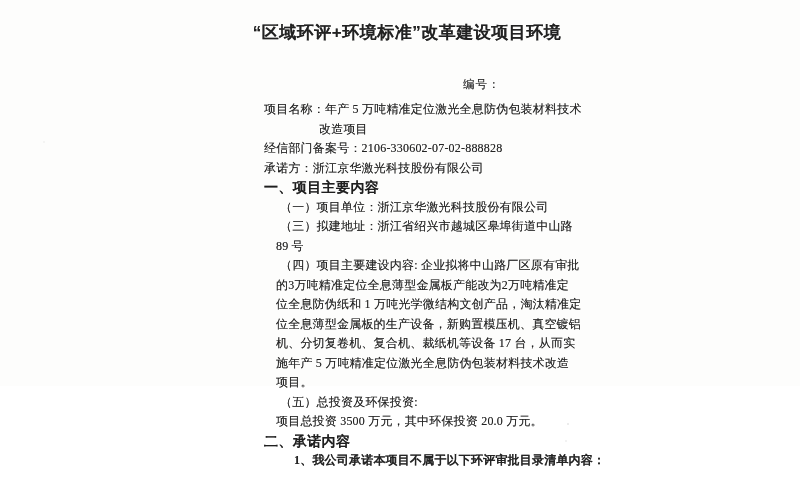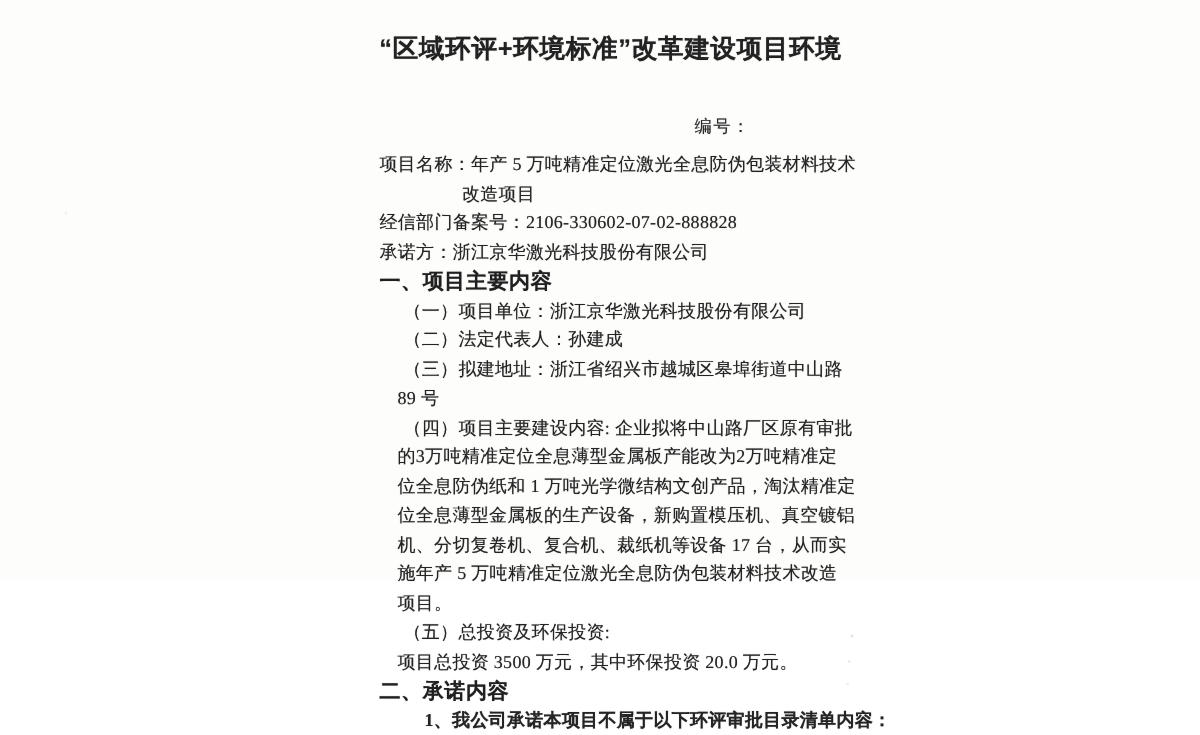--- a/index.html
+++ b/index.html
@@ -22,21 +22,21 @@
     color:#222;letter-spacing:.5px;
   }
   .serial-row{
     position:absolute;left:463px;top:77px;
     font-size:11.5px;font-weight:400;color:#2a2a2a;
     letter-spacing:1px;
     text-align:center;
   }
   .serial-blank{display:inline-block;width:70px;}
   .doc-body{
-    position:absolute;left:253px;top:100px;width:312px;
+    position:absolute;left:264px;top:100px;width:312px;
     font-size:12px;line-height:19.5px;letter-spacing:.2px;
     color:#242424;
   }
   .ln{white-space:nowrap;}
   .ind-a{padding-left:16px;}   
   .ind-b{padding-left:12px;}   
   .ind-c{padding-left:55px;}   
   .h{
     font-family:"Liberation Sans","DejaVu Sans",sans-serif;
     font-weight:700;font-size:14px;color:#1f1f1f;letter-spacing:.4px;
@@ -64,21 +64,20 @@
   </div>
 
   <div class="doc-body">
     <div class="ln">项目名称：年产 5 万吨精准定位激光全息防伪包装材料技术</div>
     <div class="ln ind-c">改造项目</div>
     <div class="ln">经信部门备案号：2106-330602-07-02-888828</div>
     <div class="ln">承诺方：浙江京华激光科技股份有限公司</div>
 
     <div class="ln h">一、项目主要内容</div>
     <div class="ln ind-a">（一）项目单位：浙江京华激光科技股份有限公司</div>
-    <div class="ln ind-a">（二）法定代表人：孙建成</div>
     <div class="ln ind-a">（三）拟建地址：浙江省绍兴市越城区皋埠街道中山路</div>
     <div class="ln ind-b">89 号</div>
     <div class="ln ind-a">（四）项目主要建设内容: 企业拟将中山路厂区原有审批</div>
     <div class="ln ind-b">的3万吨精准定位全息薄型金属板产能改为2万吨精准定</div>
     <div class="ln ind-b">位全息防伪纸和 1 万吨光学微结构文创产品，淘汰精准定</div>
     <div class="ln ind-b">位全息薄型金属板的生产设备，新购置模压机、真空镀铝</div>
     <div class="ln ind-b">机、分切复卷机、复合机、裁纸机等设备 17 台，从而实</div>
     <div class="ln ind-b">施年产 5 万吨精准定位激光全息防伪包装材料技术改造</div>
     <div class="ln ind-b">项目。</div>
     <div class="ln ind-a">（五）总投资及环保投资:</div>

